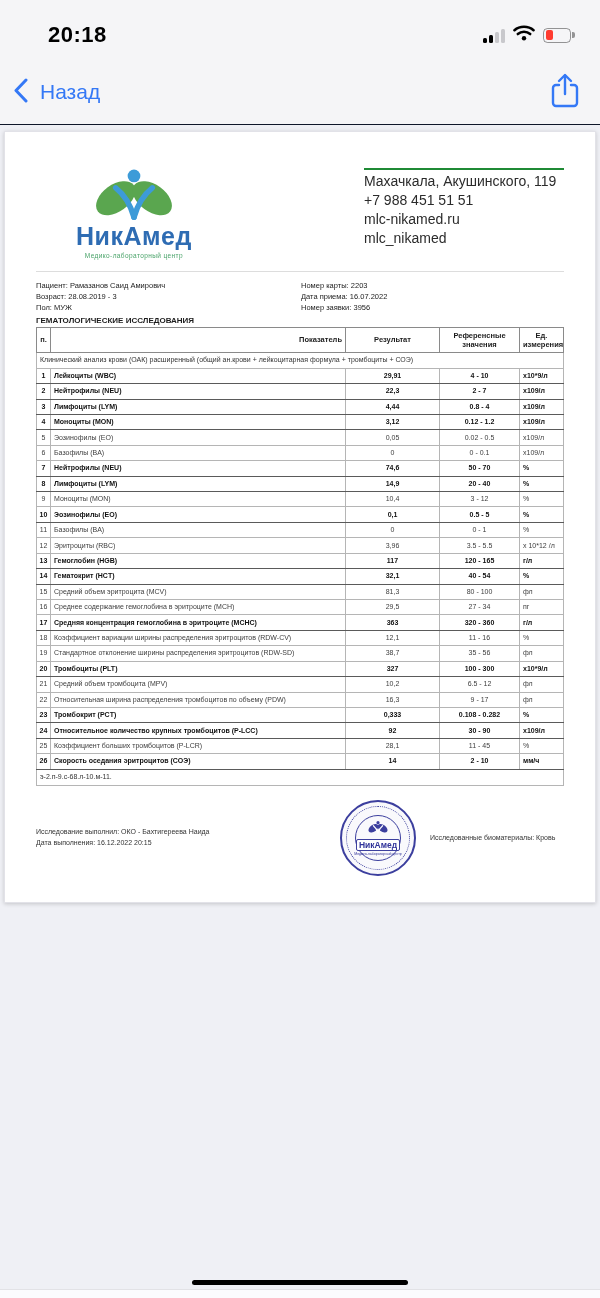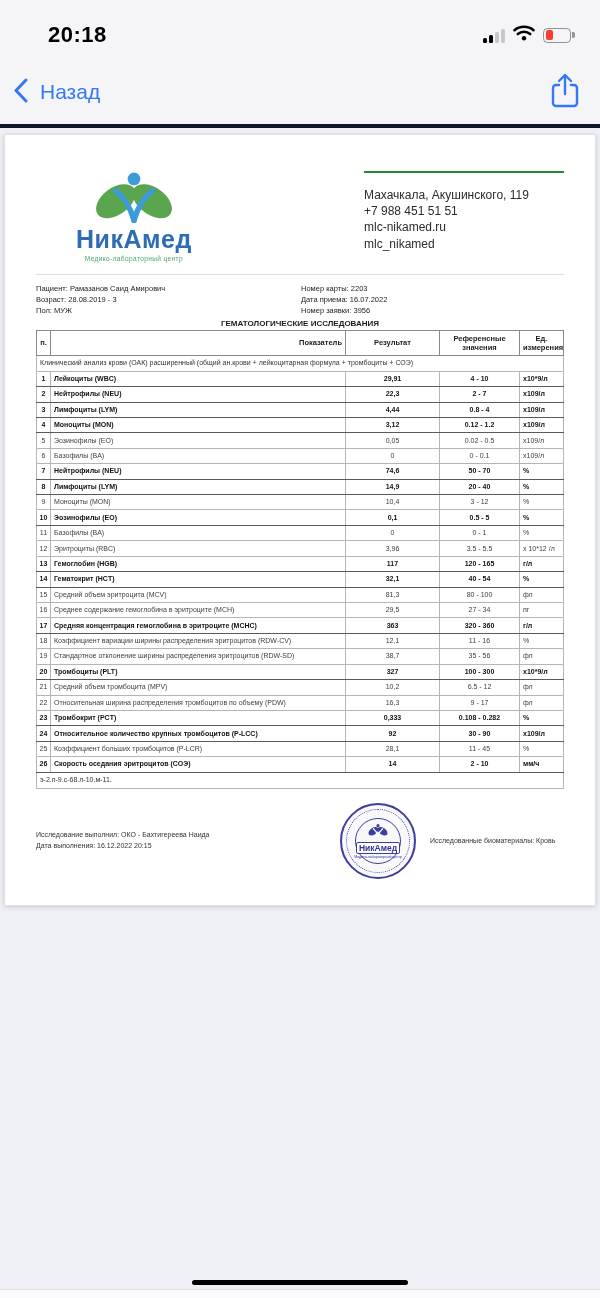--- a/index.html
+++ b/index.html
@@ -1,20 +1,20 @@
 <!DOCTYPE html>
 <html><head>
 <meta charset="utf-8">
 <style>
   * { margin:0; padding:0; box-sizing:border-box; }
   html,body { width:600px; height:1298px; }
   body { font-family:"Liberation Sans", sans-serif; background:#eff0f5; overflow:hidden; position:relative; }
 
   
-  .chrome { background:#f5f5f7; border-bottom:4px solid #0f172a; }
+  .chrome { background:#f5f5f7; border-bottom:1px solid #0f172a; }
   .status-bar { height:60px; display:flex; align-items:center; justify-content:space-between; padding:10px 25px 0 48px; }
   .time { font-size:22px; font-weight:bold; color:#000; letter-spacing:0.5px; }
   .status-icons { display:flex; align-items:center; gap:8px; }
   .cell-bars { display:flex; align-items:flex-end; gap:2px; height:15px; }
   .cell-bars i { width:4px; border-radius:1.5px; background:#000; display:block; }
   .cell-bars i:nth-child(1){height:5px;} .cell-bars i:nth-child(2){height:8px;}
   .cell-bars i:nth-child(3){height:11px;background:#c8c8cc;} .cell-bars i:nth-child(4){height:14px;background:#c8c8cc;}
   .battery { position:relative; width:32px; height:15px; }
   .battery .shell { position:absolute; left:0; top:0; width:28px; height:15px; border:1.5px solid rgba(0,0,0,0.4); border-radius:4.5px; }
   .battery .fill { position:absolute; left:2.5px; top:2.5px; width:7px; height:10px; border-radius:2px; background:#ff3b30; }
@@ -28,27 +28,27 @@
 
   
   .viewer { height:1173px; padding:6px 4px 0 4px; overflow:hidden; }
   .page { background:#fff; width:592px; height:772px; border:1px solid #e2e2e8; box-shadow:0 1px 4px rgba(0,0,0,0.18); padding:36px 31px 0 31px; }
 
   
   .doc-header { display:flex; justify-content:space-between; align-items:flex-start; }
   .logo-block { margin-left:40px; text-align:center; }
   .logo-name { font-size:25px; font-weight:bold; color:#2e6cb3; letter-spacing:0.5px; line-height:1; margin-top:-2px; }
   .logo-tagline { font-size:6.5px; color:#49a369; letter-spacing:0.4px; margin-top:3px; }
-  .contact-block { width:200px; border-top:2.5px solid #1f8a35; padding-top:14px; font-size:12px; line-height:1.35; color:#2b2b2b; }
+  .contact-block { width:200px; border-top:2.5px solid #1f8a35; padding-top:2px; font-size:14px; line-height:1.35; color:#2b2b2b; }
   .doc-divider { border:none; border-top:1px solid #ddd; margin-top:12px; }
 
   
   .info-row { display:flex; margin-top:9px; font-size:7.5px; font-weight:normal; color:#1c1c1c; line-height:1.45; }
   .info-left { width:265px; }
-  .section-title { text-align:center; font-size:8px; font-weight:bold; color:#1c1c1c; margin-top:2px; }
+  .section-title { font-size:8px; font-weight:bold; color:#1c1c1c; margin-top:2px; }
 
   
   table.lab { width:100%; border-collapse:collapse; margin-top:2px; table-layout:fixed; }
   table.lab th, table.lab td { border:1px solid #b5b5b5; }
   table.lab th { font-size:7.5px; font-weight:bold; color:#1c1c1c; padding:3px 3px; border-color:#8a8a8a; }
   th.c-n { width:14px; } th.c-name { text-align:right; } th.c-res { width:94px; } th.c-ref { width:80px; } th.c-unit { width:44px; font-size:7px; }
   td { font-size:7px; color:#3d3d3d; padding:3.2px 3px; line-height:1.15; }
   td.c-n { text-align:center; padding:3.2px 1px; }
   td.c-res, td.c-ref { text-align:center; }
   td.c-unit { text-align:left; }

